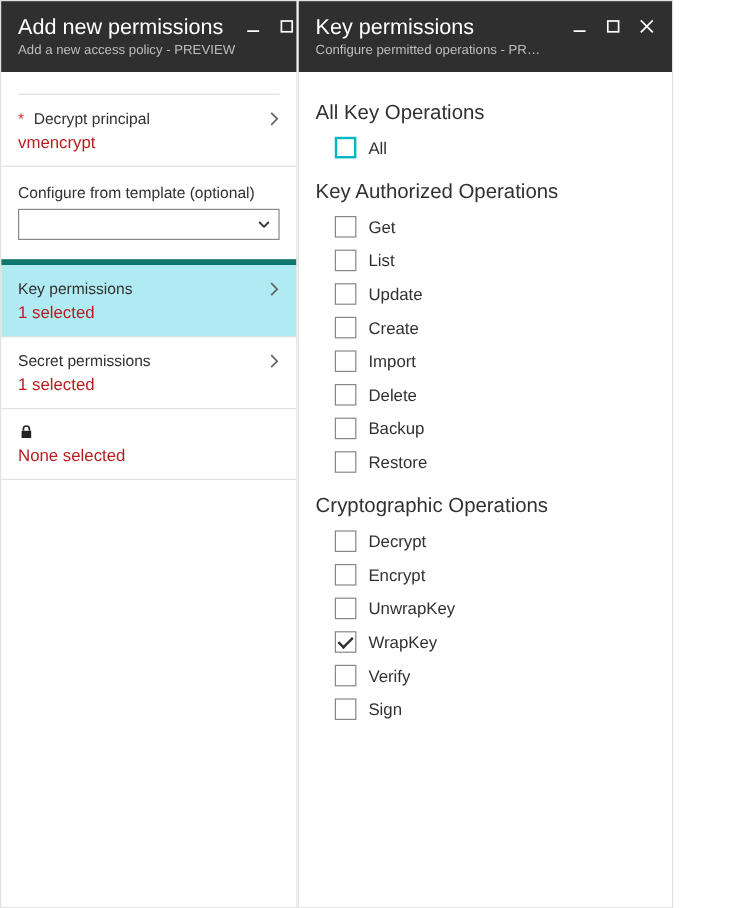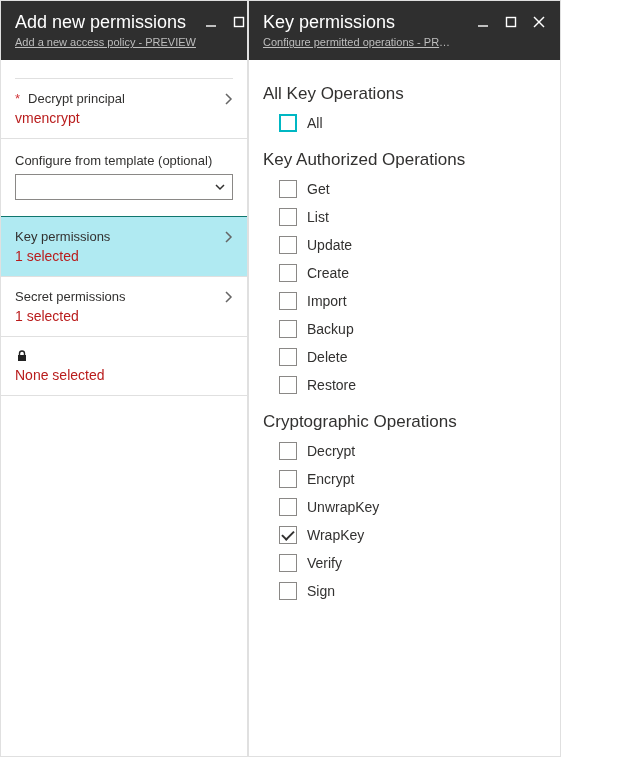--- a/index.html
+++ b/index.html
@@ -25,21 +25,21 @@
     background: #2f2f2f;
     color: #fff;
     padding: 10px 14px 12px 14px;
     position: relative;
     display: flex;
     align-items: flex-start;
     justify-content: space-between;
   }
   .panel-header .titles { display: flex; flex-direction: column; }
   .panel-title { font-size: 18px; font-weight: 400; color: #fff; line-height: 1.3; }
-  .panel-sub { font-size: 11px; color: #bdbdbd; margin-top: 2px; white-space: nowrap; overflow: hidden; text-overflow: ellipsis; max-width: 190px; text-decoration: underline; }
+  .panel-sub { font-size: 11px; color: #bdbdbd; margin-top: 2px; white-space: nowrap; overflow: hidden; text-overflow: ellipsis; max-width: 190px; }
   .panel.left .panel-sub { max-width: 210px; }
   .win-controls { display: flex; gap: 14px; align-items: center; margin-left: 8px; margin-top: 4px; }
   .win-controls svg { display: block; }
   .panel-body {
     flex: 1;
     overflow-y: auto;
     padding: 0;
   }
   .left-body { padding-top: 18px; }
   .sep { border: none; border-top: 1px solid #e0e0e0; margin: 0 14px; }
@@ -53,21 +53,21 @@
   }
   .row.selected { background: #b0eaf2; }
   .row .row-top { display:flex; align-items:center; justify-content:space-between; }
   .row-label { font-size: 13px; color: #323130; display:flex; align-items:center; gap:4px; }
   .row-value { font-size: 14px; color: #b91c1c; margin-top: 4px; }
   .req { color: #d13438; font-size: 13px; margin-right: 4px; }
   .chev-right svg { display:block; color:#666; }
   .lock-icon svg { display:block; color:#222; }
   .info-icon svg { display:inline-block; vertical-align:middle; }
 
-  .template-block { padding: 14px 14px 16px 14px; border-bottom:1px solid #0f766e;}
+  .template-block { padding: 14px 14px 16px 14px; border-bottom:5px solid #0f766e;}
   .template-label { font-size: 13px; color:#323130; margin-bottom:6px; }
   .select-box {
     border: 1px solid #8a8886;
     height: 26px;
     display: flex;
     align-items: center;
     justify-content: flex-end;
     padding: 0 6px;
     background:#fff;
   }
@@ -251,25 +251,25 @@
     <div class="chk-row">
         <span class="chk"></span>
         <span>Create</span>
       </div>
     <div class="chk-row">
         <span class="chk"></span>
         <span>Import</span>
       </div>
     <div class="chk-row">
         <span class="chk"></span>
+        <span>Delete</span>
+      </div>
+    <div class="chk-row">
+        <span class="chk"></span>
         <span>Backup</span>
-      </div>
-    <div class="chk-row">
-        <span class="chk"></span>
-        <span>Delete</span>
       </div>
     <div class="chk-row">
         <span class="chk"></span>
         <span>Restore</span>
       </div>
 
     <div class="section-title">Cryptographic Operations</div>
     <div class="chk-row">
         <span class="chk"></span>
         <span>Decrypt</span>

